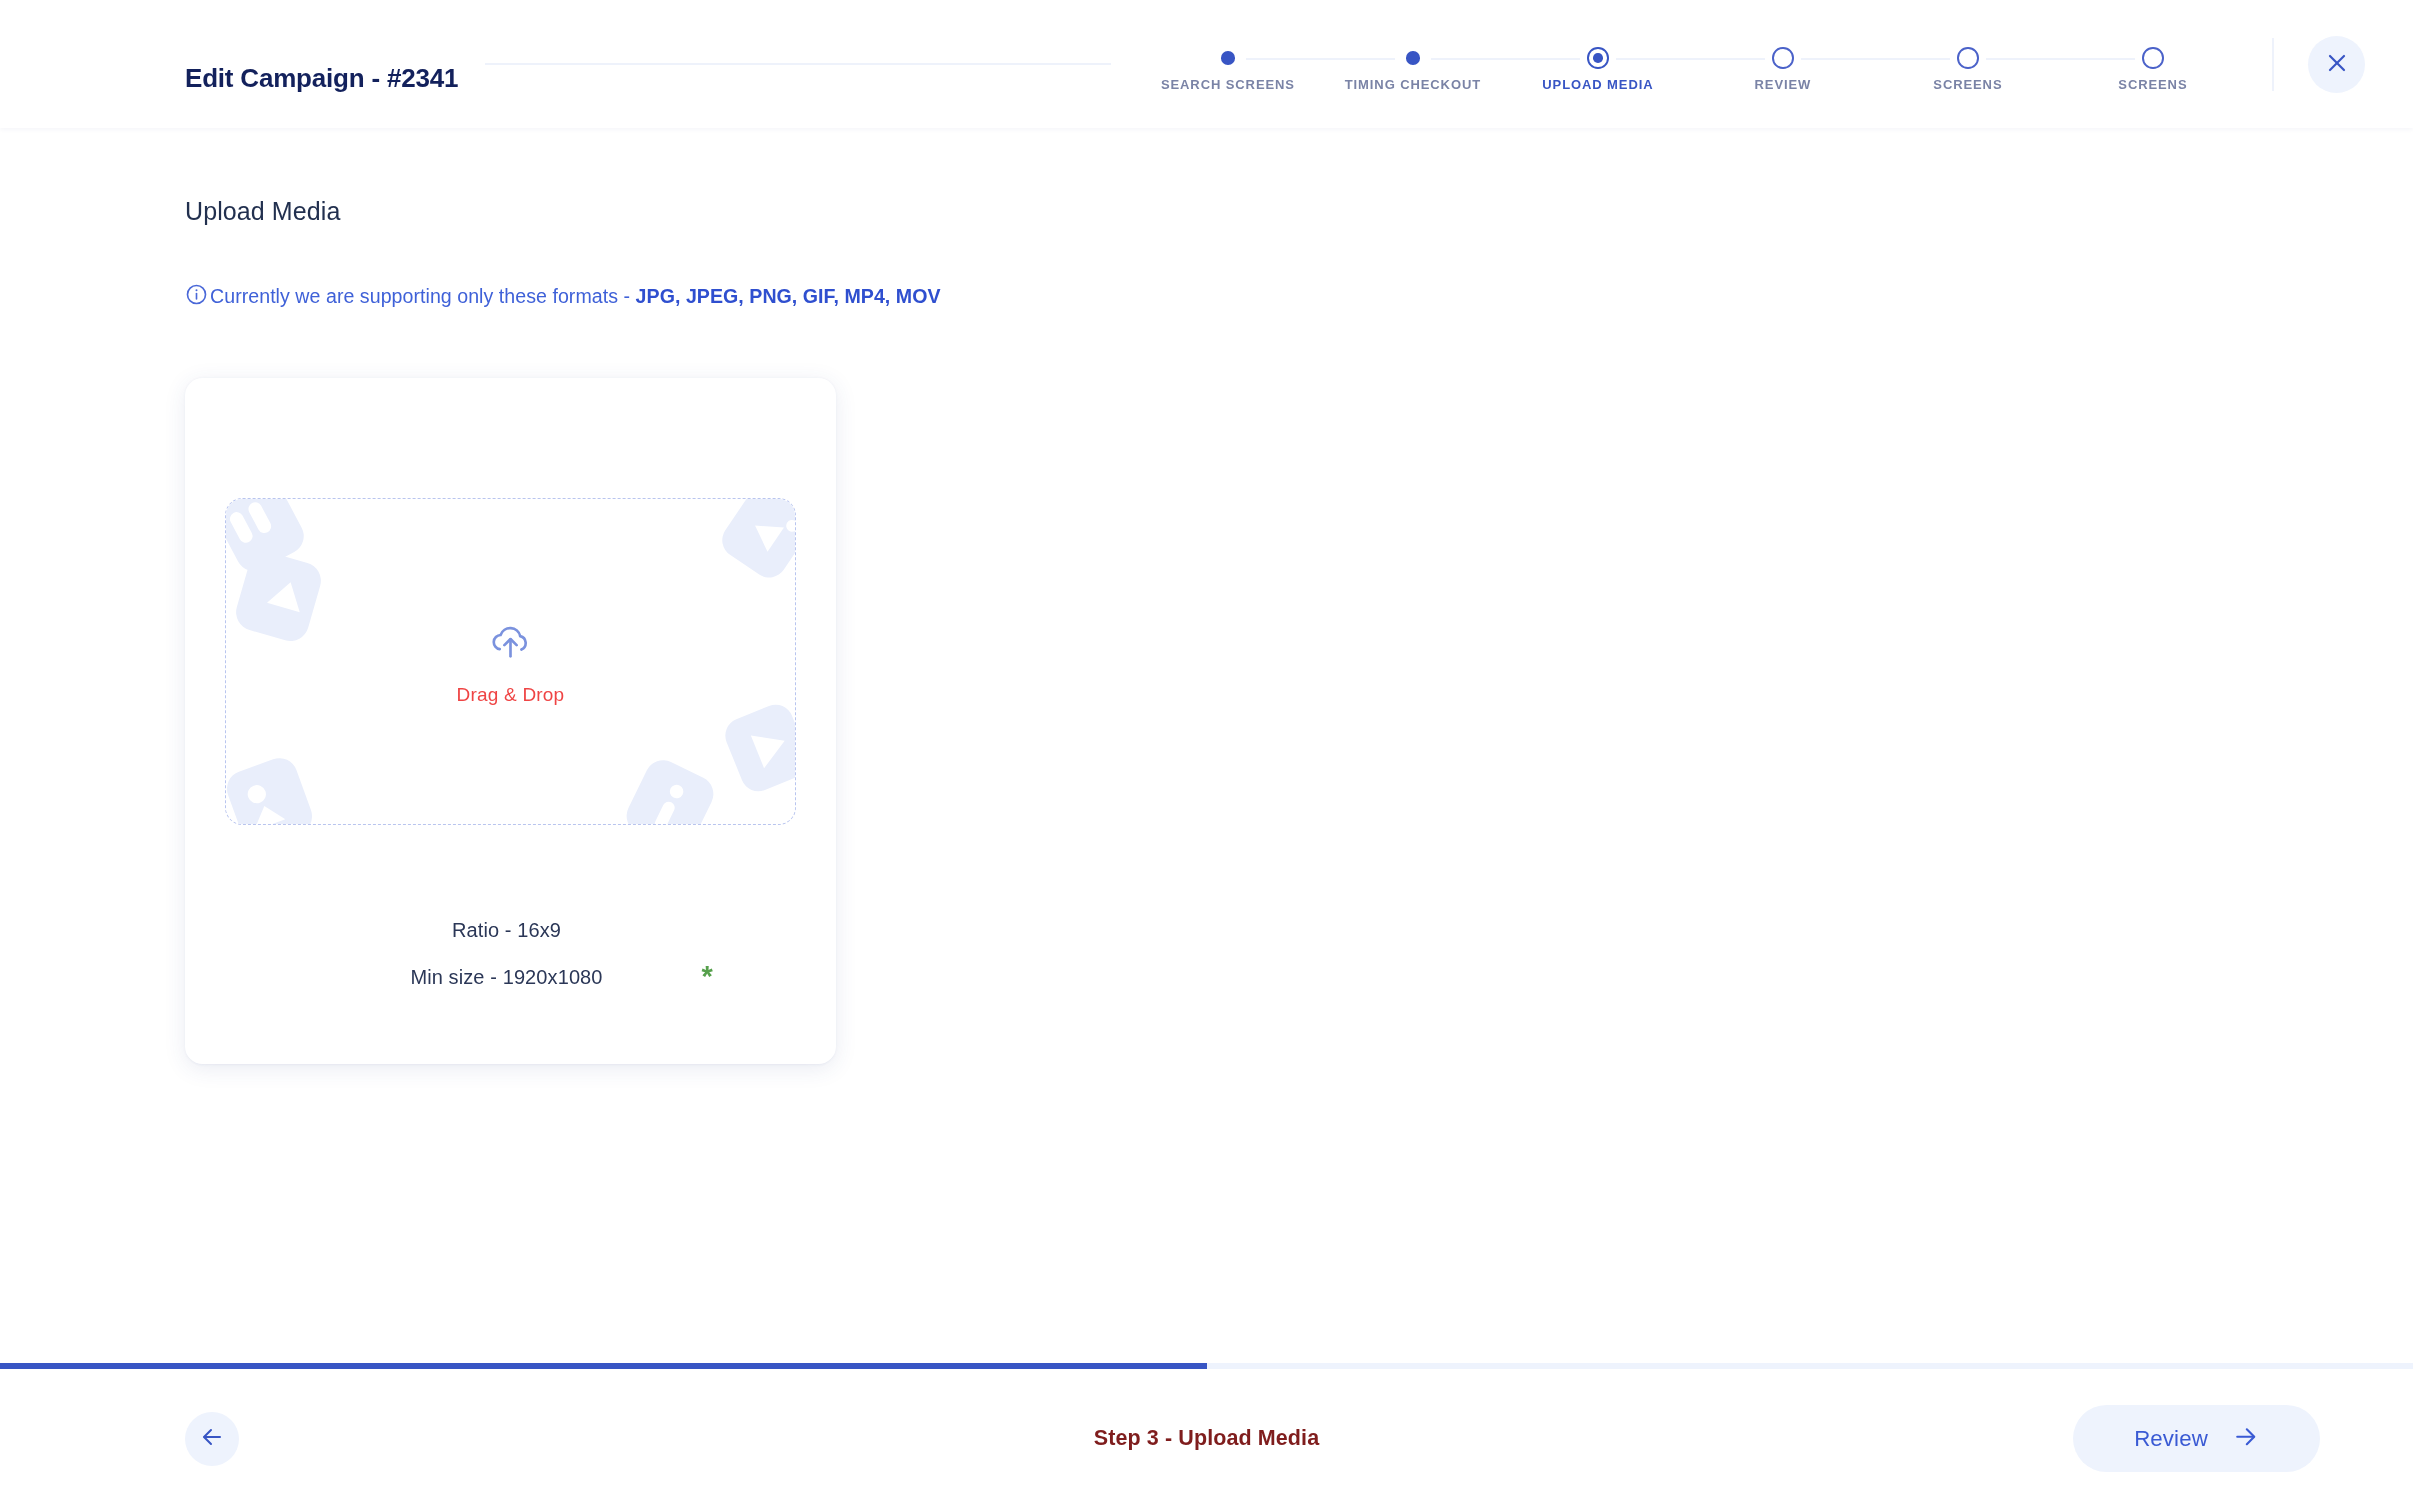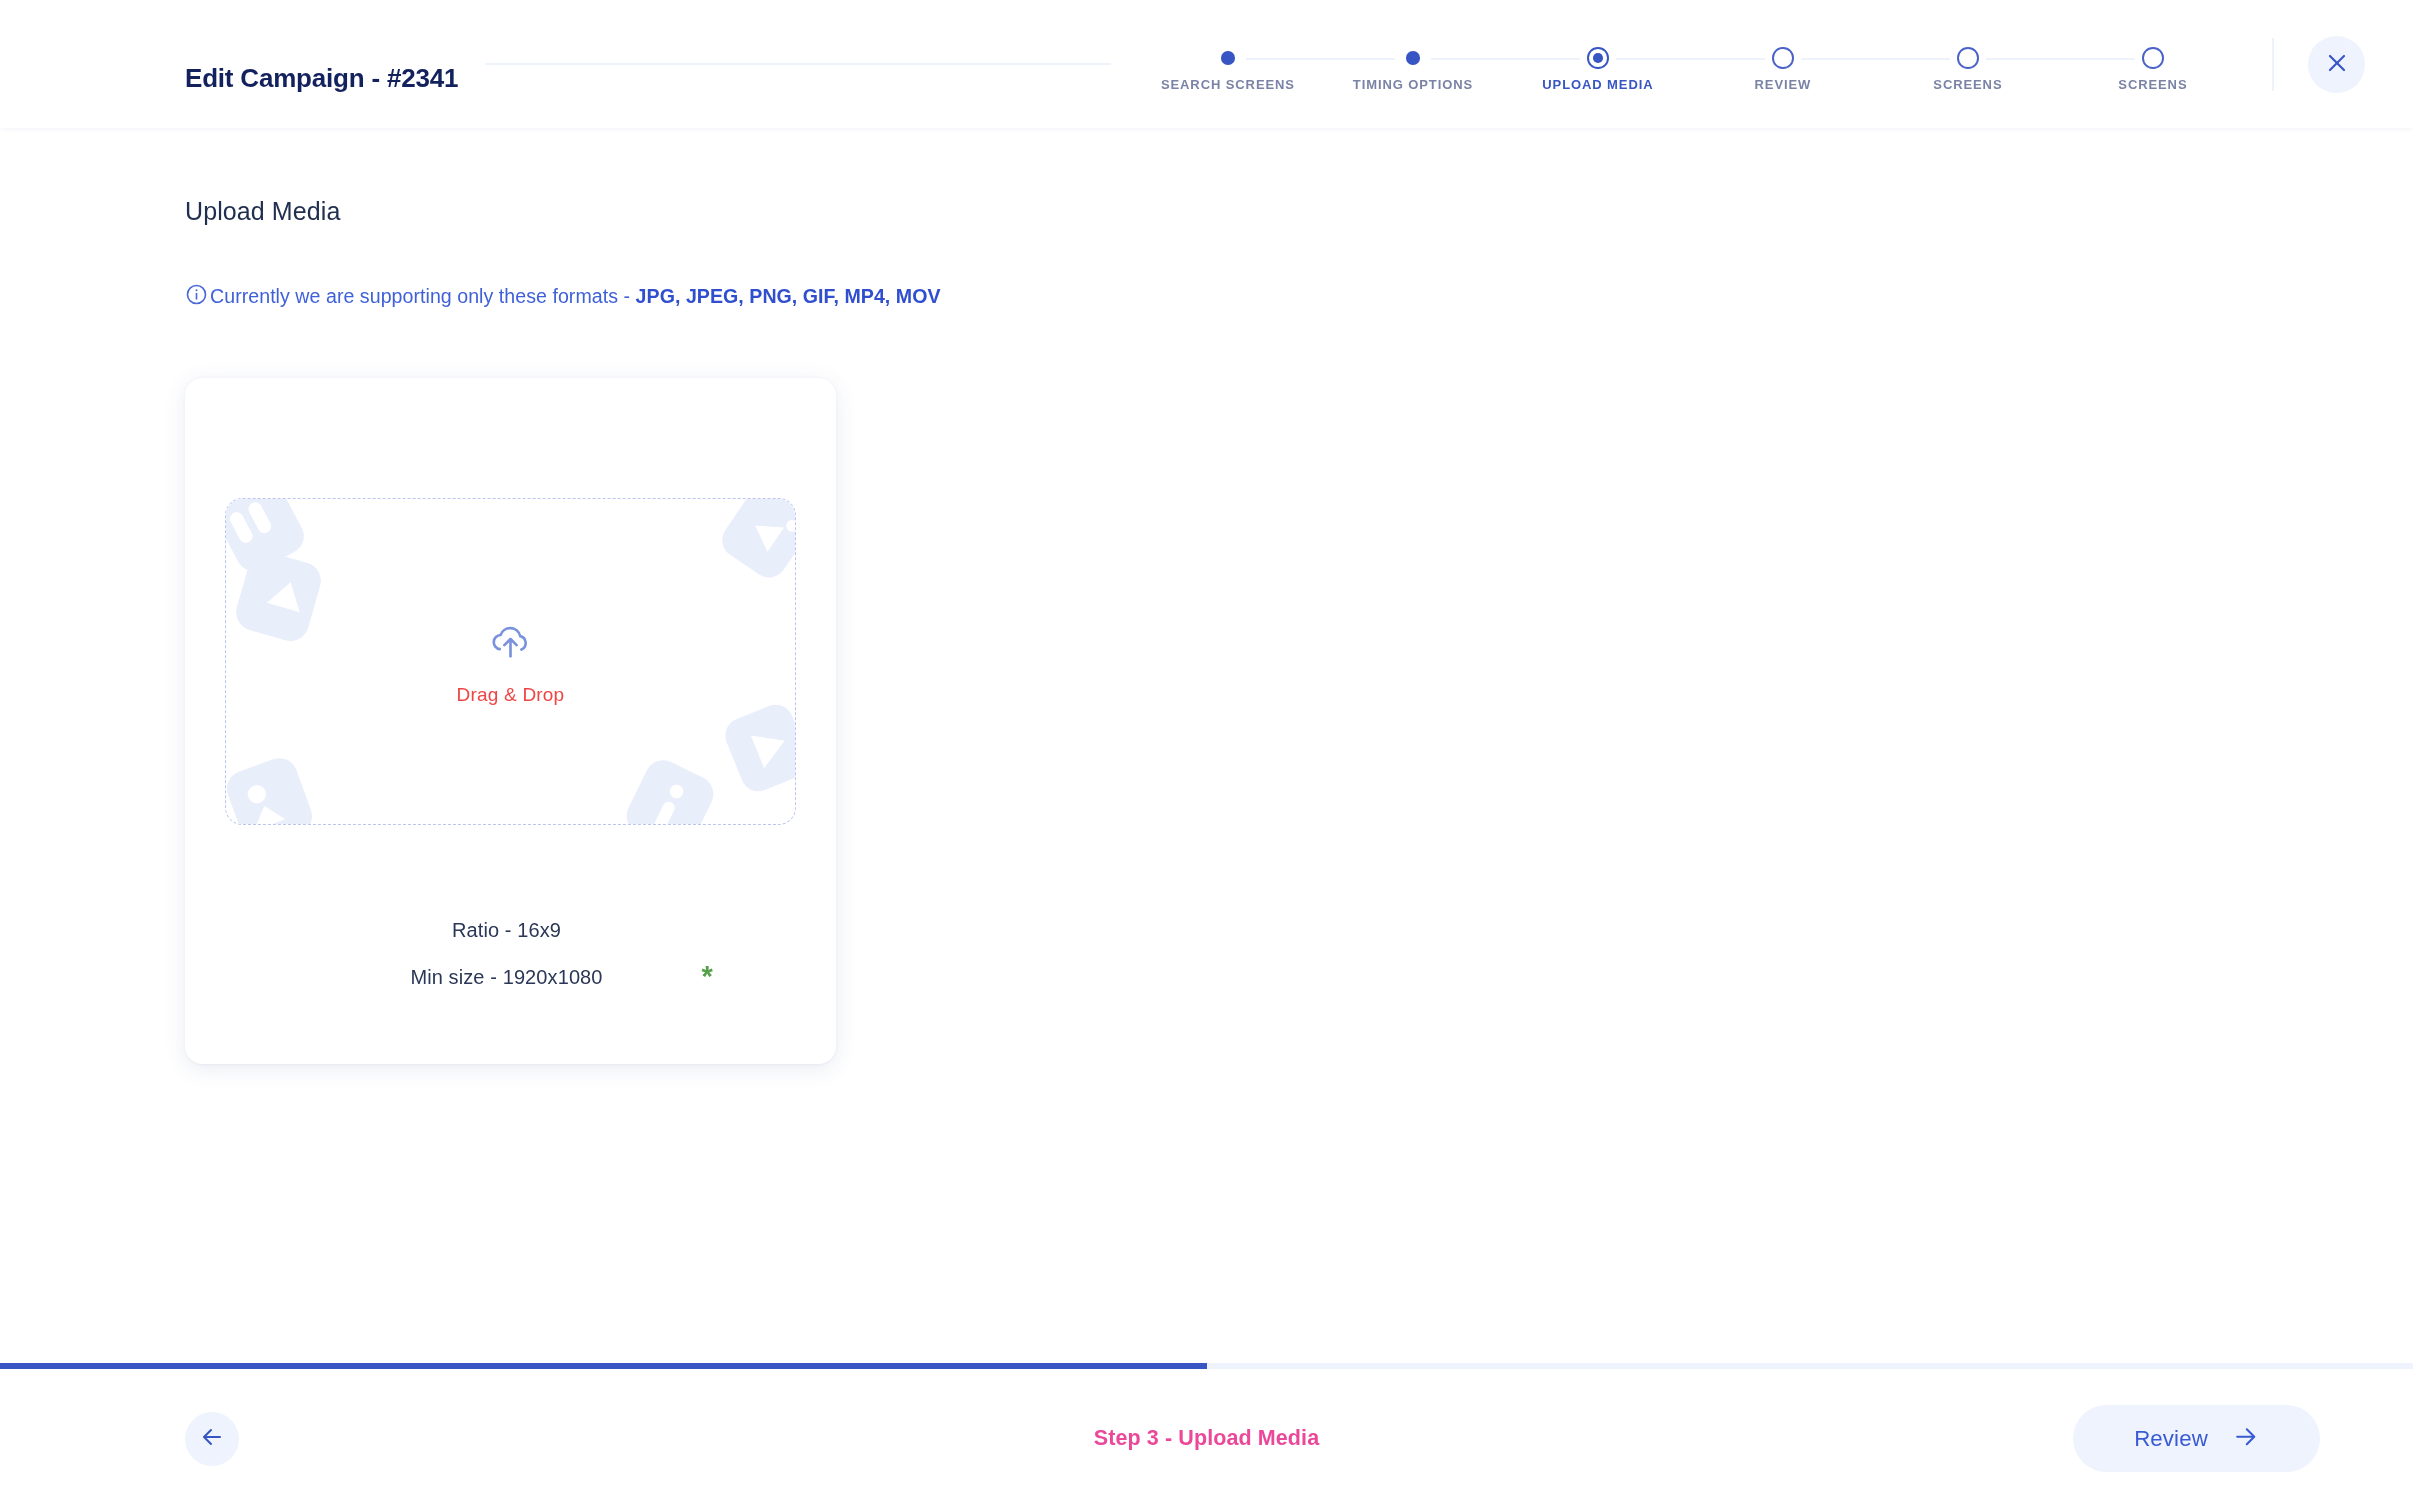--- a/index.html
+++ b/index.html
@@ -310,21 +310,21 @@
     cursor: pointer;
     flex: 0 0 54px;
   }
 
   .footer-step {
     position: absolute;
     left: 0; right: 0;
     text-align: center;
     font-size: 21.5px;
     font-weight: bold;
-    color: #ec4899;
+    color: #7f1d1d;
     pointer-events: none;
     letter-spacing: 0.1px;
   }
 
   .review-btn {
     margin-left: auto;
     height: 67px;
     min-width: 247px;
     border-radius: 34px;
     background: #eef3fd;
@@ -364,21 +364,21 @@
         </div>
         <div class="step-label">SEARCH SCREENS</div>
       </div>
 
       <div class="step">
         <div class="step-dot-row">
           <div class="conn-left"></div>
           <div class="conn-right"></div>
           <div class="step-dot"></div>
         </div>
-        <div class="step-label">TIMING OPTIONS</div>
+        <div class="step-label">TIMING CHECKOUT</div>
       </div>
 
       <div class="step active">
         <div class="step-dot-row">
           <div class="conn-left"></div>
           <div class="conn-right"></div>
           <div class="step-dot"></div>
         </div>
         <div class="step-label">UPLOAD MEDIA</div>
       </div>

